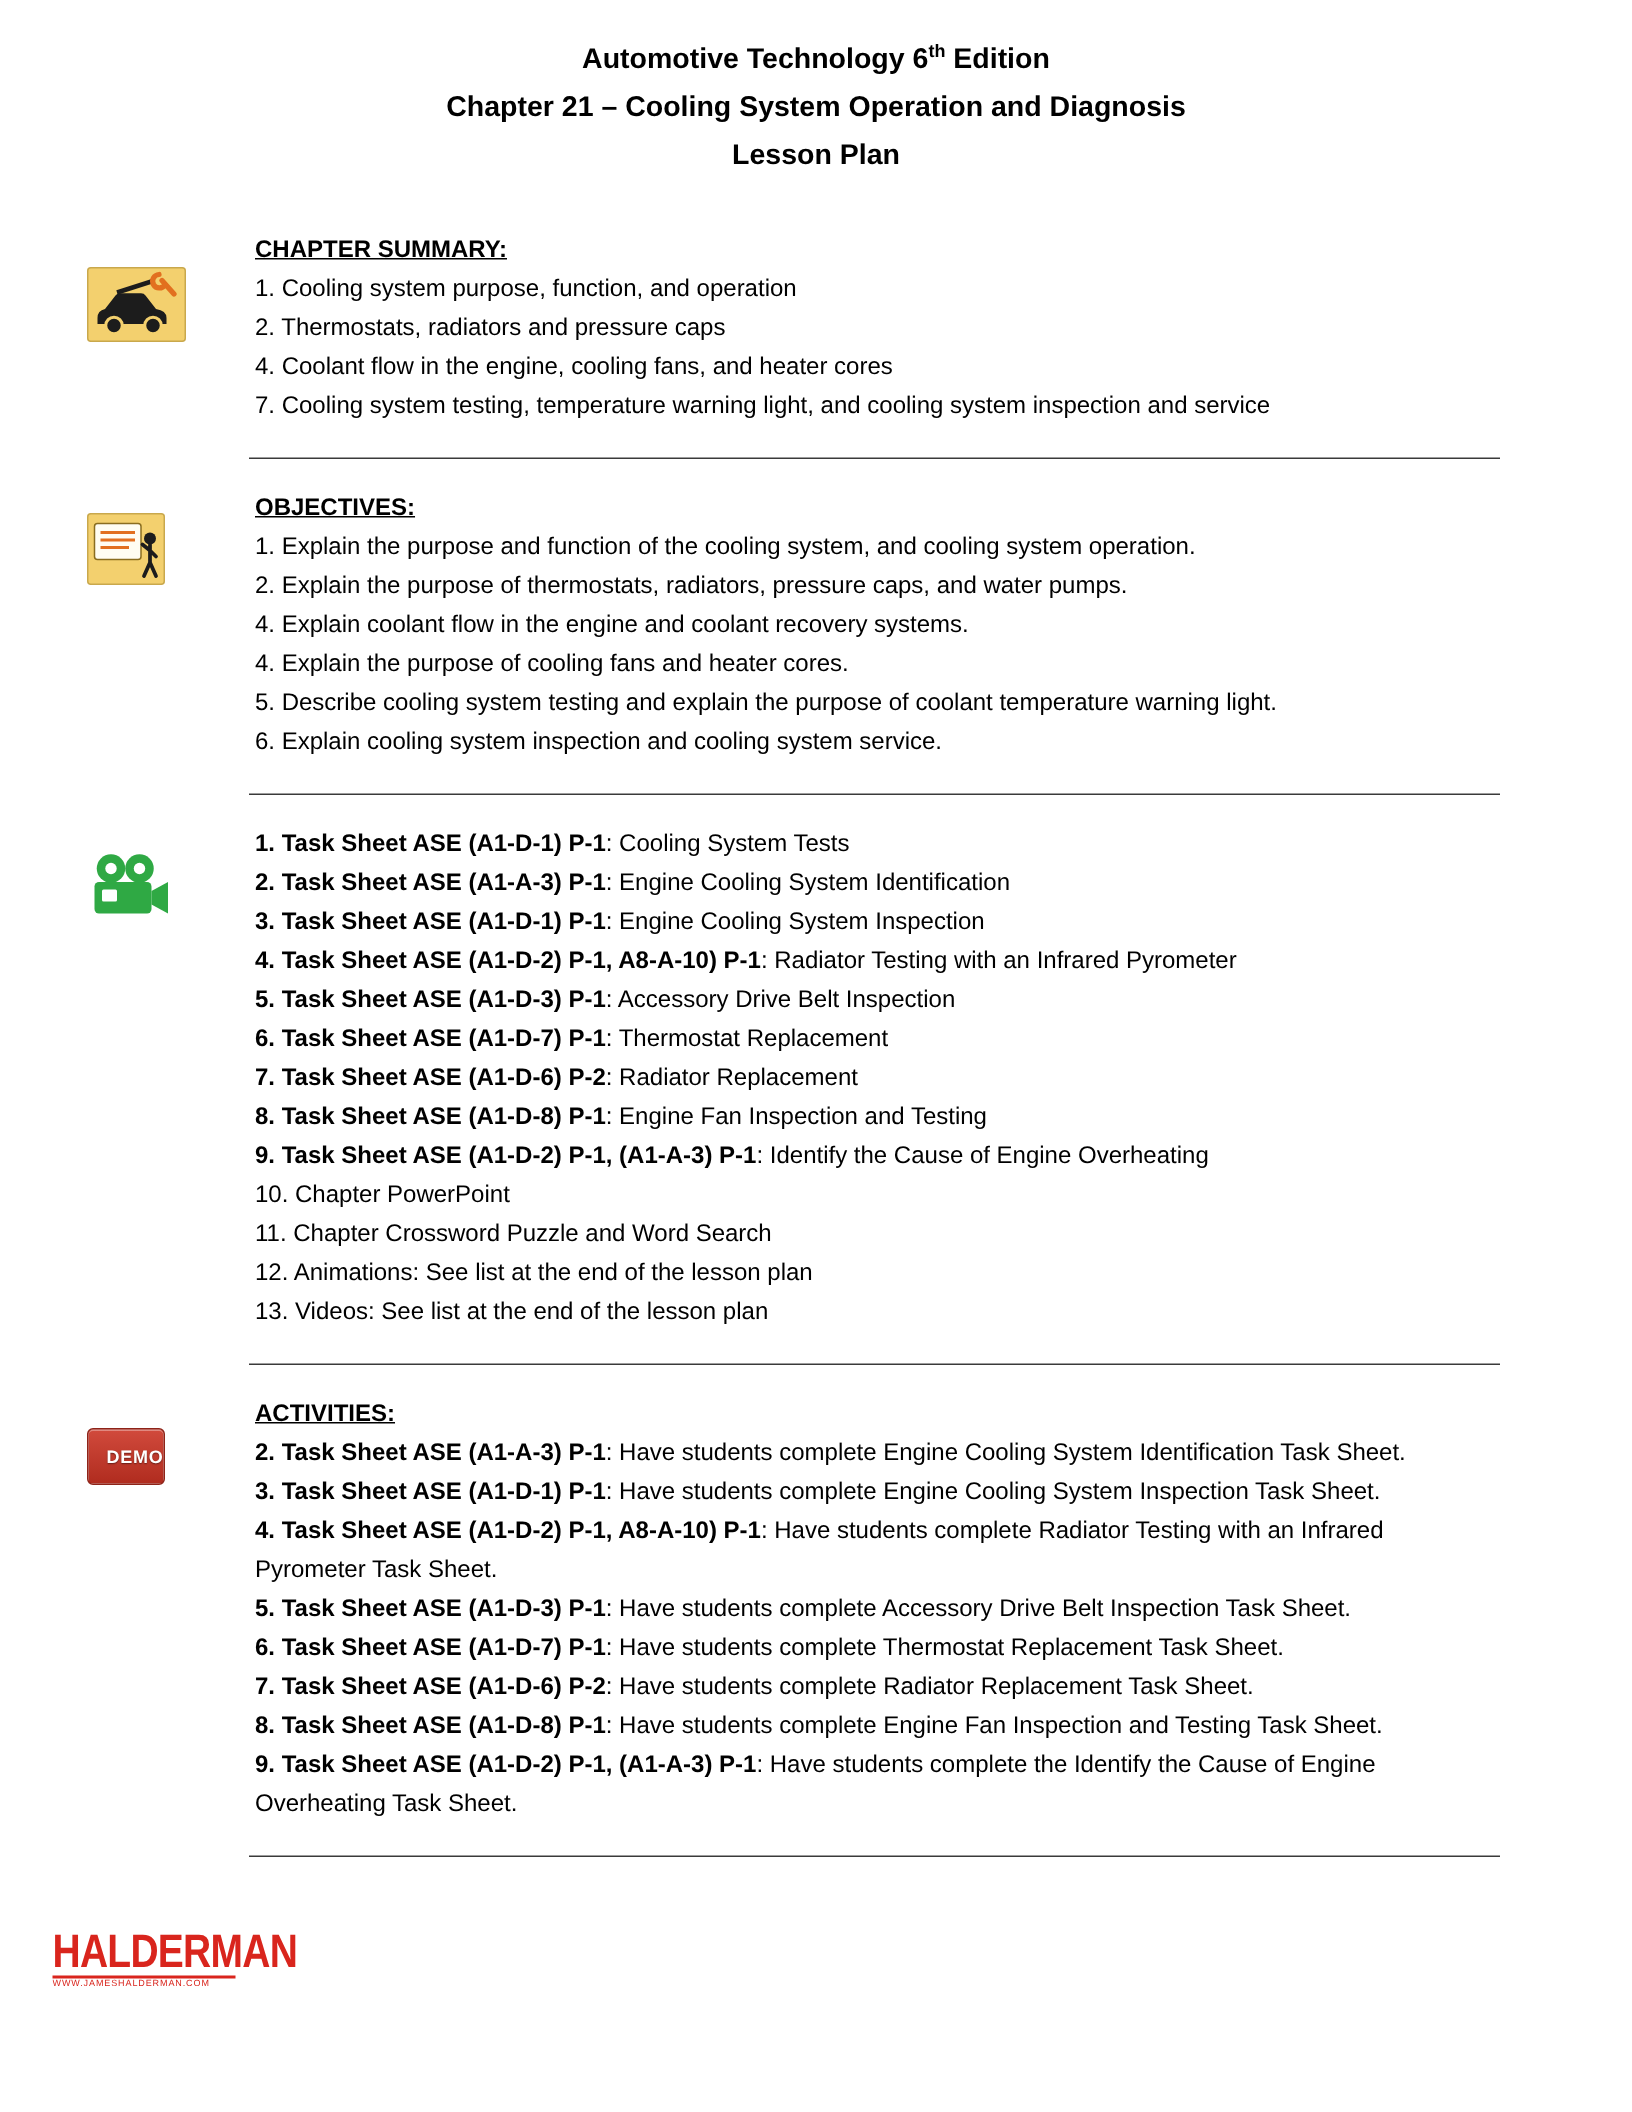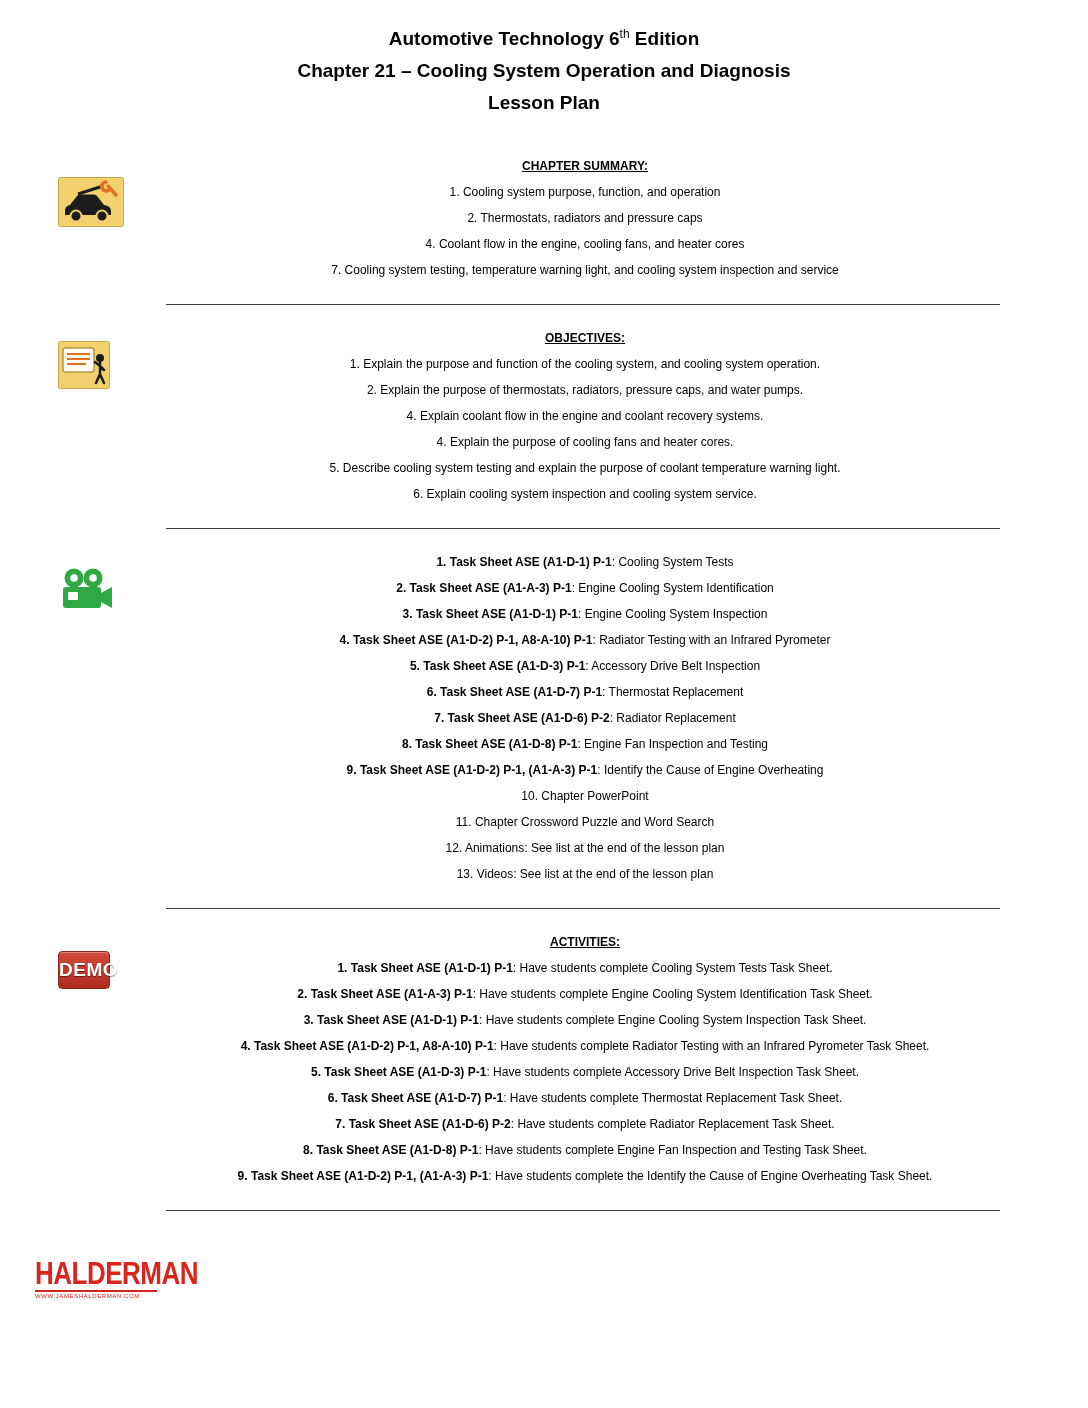--- a/index.html
+++ b/index.html
@@ -7,48 +7,48 @@
   body {
     width:1088px; min-height:1408px;
     font-family:"Liberation Sans", sans-serif;
     color:#000;
     position:relative;
   }
   .page { width:1088px; min-height:1408px; padding-top:18px; overflow:hidden; }
 
   
   .title-block { text-align:center; font-weight:bold; font-size:19px; line-height:32px; }
-  .title-block sup { font-size:12px; font-weight:normal;text-align:center; }
+  .title-block sup { font-size:12px; font-weight:bold;text-align:center; }
 
   
   .content { padding:34px 88px 0 170px; }
 
   .section { position:relative; }
   .sec-icon { position:absolute; left:-112px; }
   .icon-summary   { top:24px; }
   .icon-objectives{ top:16px; }
   .icon-resources { top:18px; }
   .icon-activities{ top:22px; }
 
-  .line { font-size:12px; line-height:26px;text-align:center; }
+  .line { font-size:16px; line-height:26px; }
   .sec-heading { font-weight:bold; text-decoration:underline; }
   .b { font-weight:bold; }
 
   hr.rule {
     border:none; border-top:1.2px solid #3a3a3a;
     margin:21px 0 20px -4px;
   }
 
   
   .demo-badge {
     width:52px; height:38px; border-radius:4px;
     background:linear-gradient(#d14a3c,#b02c1f);
     border:1px solid #8e2318;
-    display:flex; align-items:center; justify-content:flex-start;
-    color:#fff; font-weight:bold; font-size:19px; letter-spacing:0.5px;
+    display:flex; align-items:center; justify-content:flex-end;
+    color:#fff; font-weight:bold; font-size:12px; letter-spacing:0.5px;
     text-shadow:0 1px 1px rgba(0,0,0,.45);
     box-shadow:inset 0 1px 0 rgba(255,255,255,.35);
   }
 
   
   .footer { margin:52px 0 24px 35px; width:130px; }
   .logo-text {
     color:#d9251d; font-weight:800; font-size:26px;
     letter-spacing:-0.5px; line-height:26px;
     transform:scaleY(1.2); transform-origin:left bottom;
@@ -180,21 +180,20 @@
 
     <div class="section">
       <span class="sec-icon icon-activities">
         <span class="demo-badge">
             <span>DEMO</span>
           </span>
       </span>
       <div class="line sec-heading">ACTIVITIES:</div>
       <div>
 
-          <div class="line"><span class="b">1. Task Sheet ASE (A1-D-1) P-1</span><span>: Have students complete Cooling System Tests Task Sheet.</span></div>
 
           <div class="line"><span class="b">2. Task Sheet ASE (A1-A-3) P-1</span><span>: Have students complete Engine Cooling System Identification Task Sheet.</span></div>
 
           <div class="line"><span class="b">3. Task Sheet ASE (A1-D-1) P-1</span><span>: Have students complete Engine Cooling System Inspection Task Sheet.</span></div>
 
           <div class="line"><span class="b">4. Task Sheet ASE (A1-D-2) P-1, A8-A-10) P-1</span><span>: Have students complete Radiator Testing with an Infrared Pyrometer Task Sheet.</span></div>
 
           <div class="line"><span class="b">5. Task Sheet ASE (A1-D-3) P-1</span><span>: Have students complete Accessory Drive Belt Inspection Task Sheet.</span></div>
 
           <div class="line"><span class="b">6. Task Sheet ASE (A1-D-7) P-1</span><span>: Have students complete Thermostat Replacement Task Sheet.</span></div>

